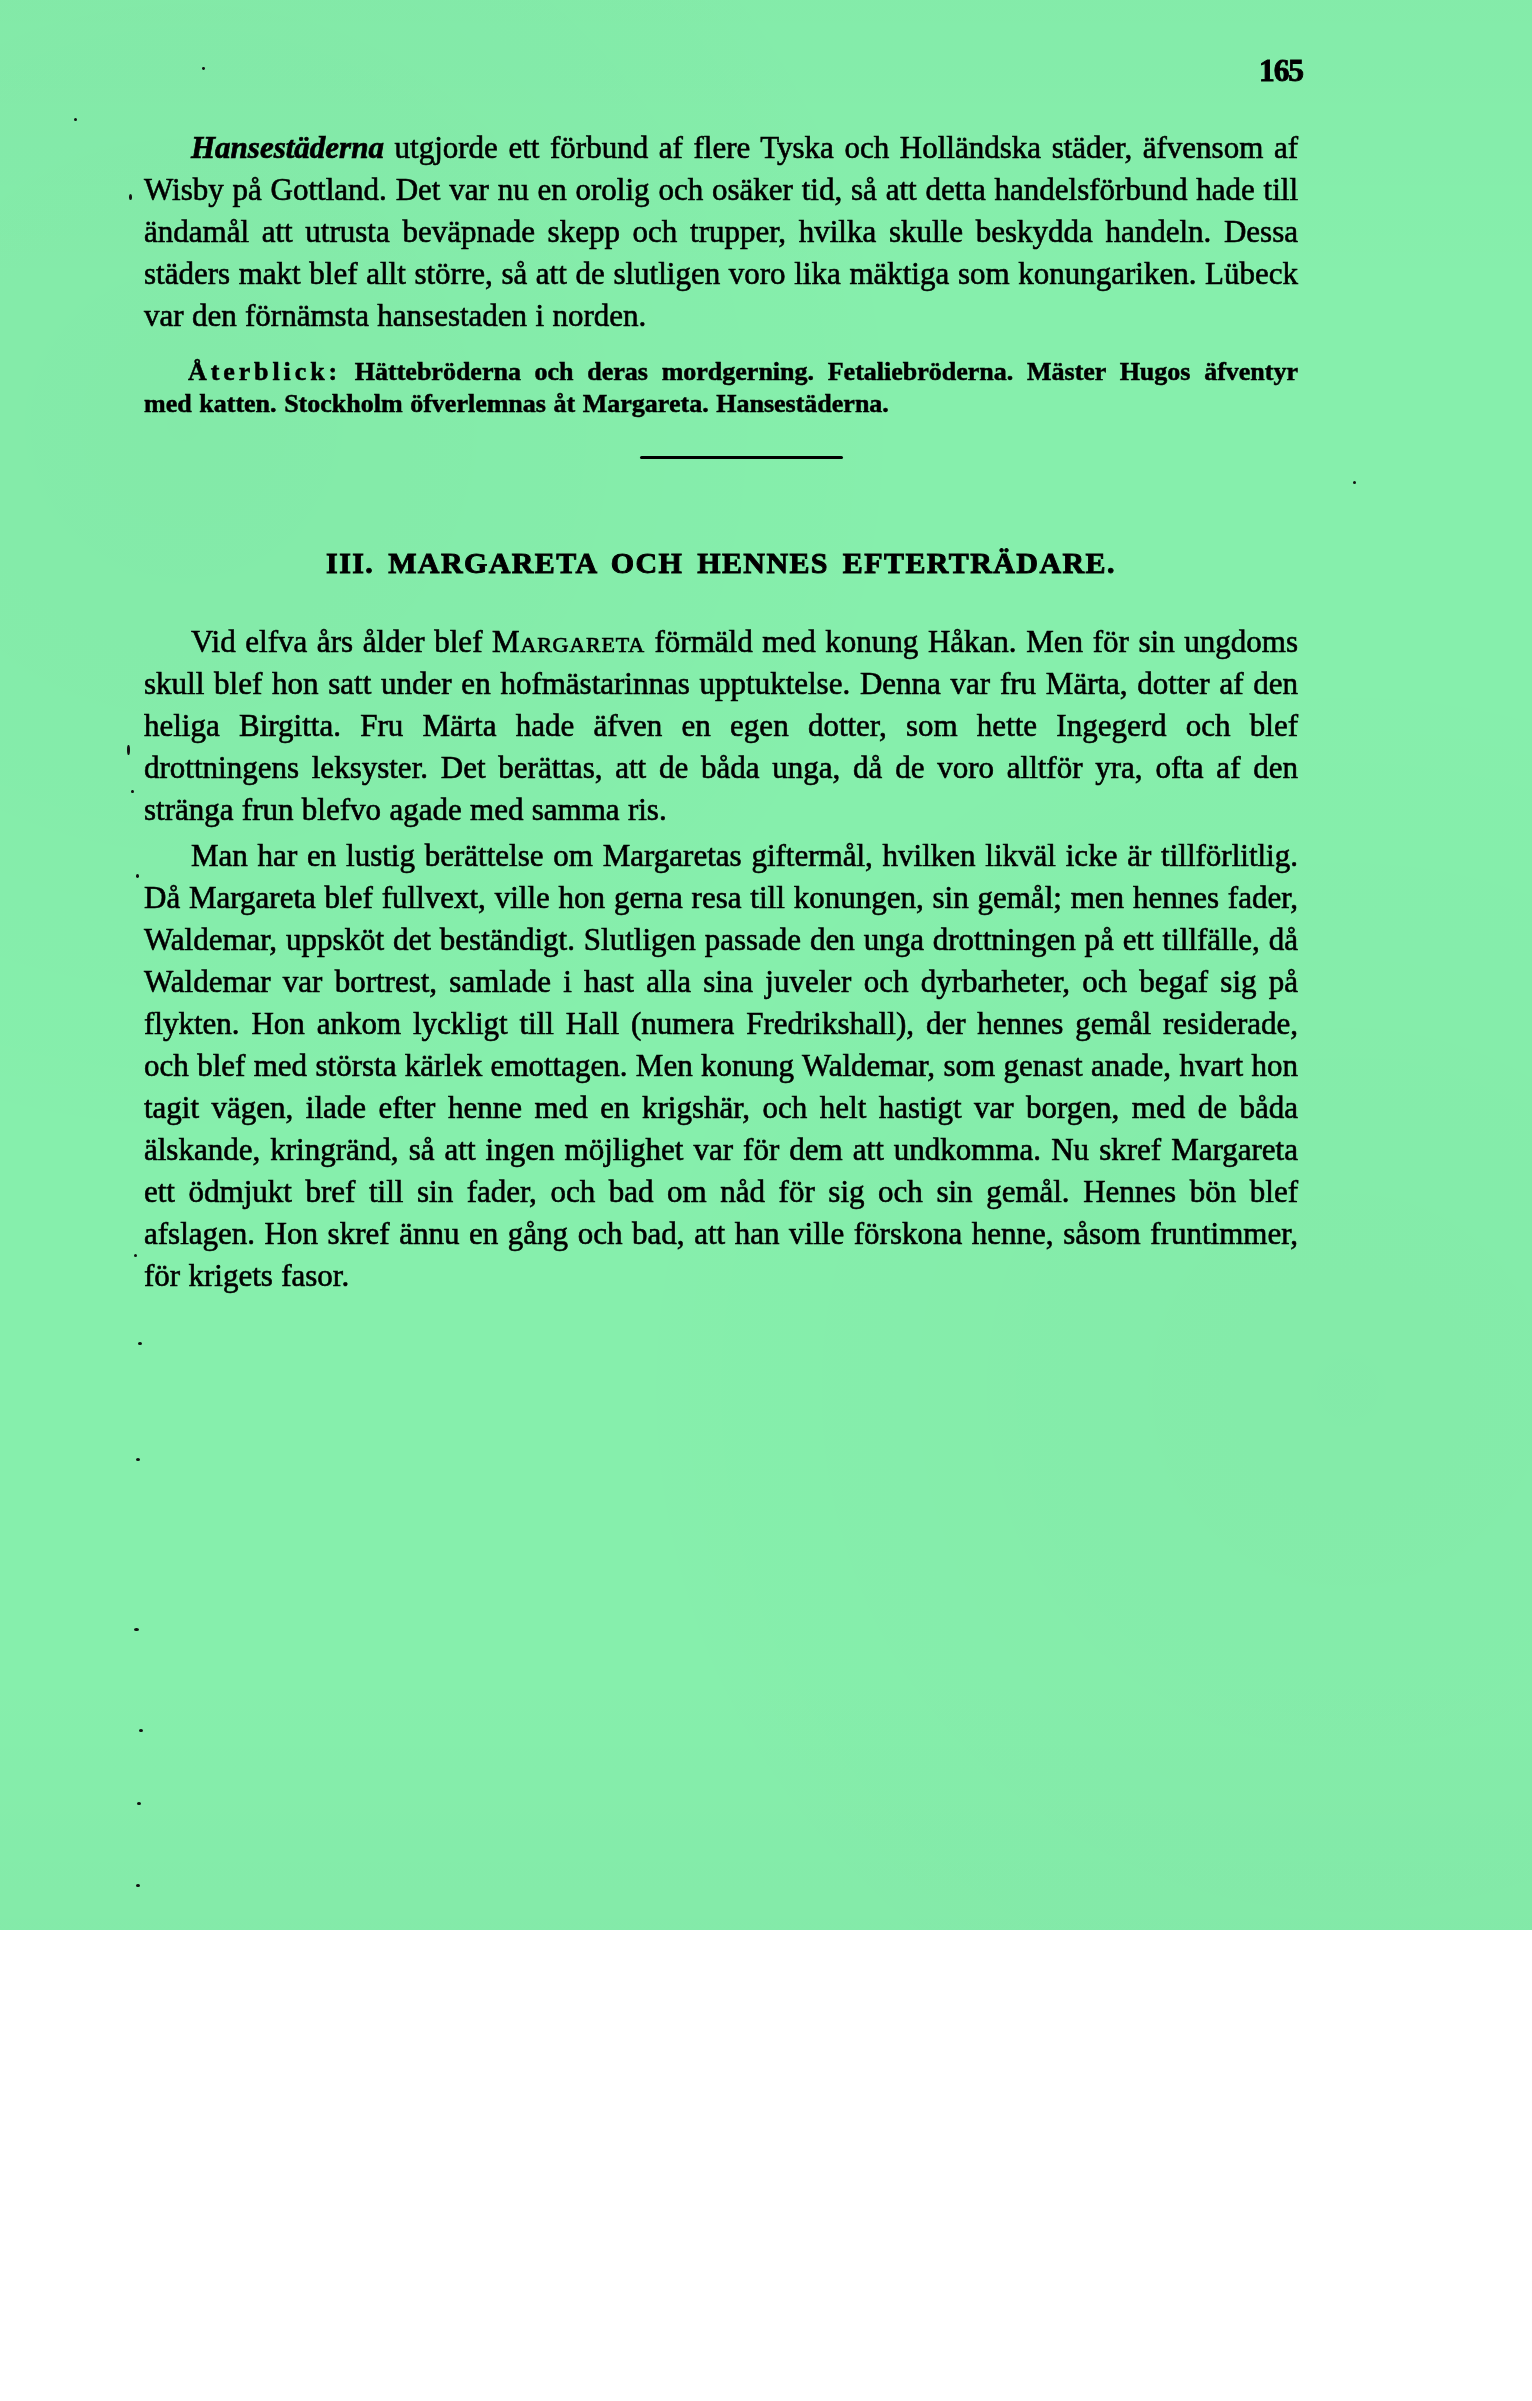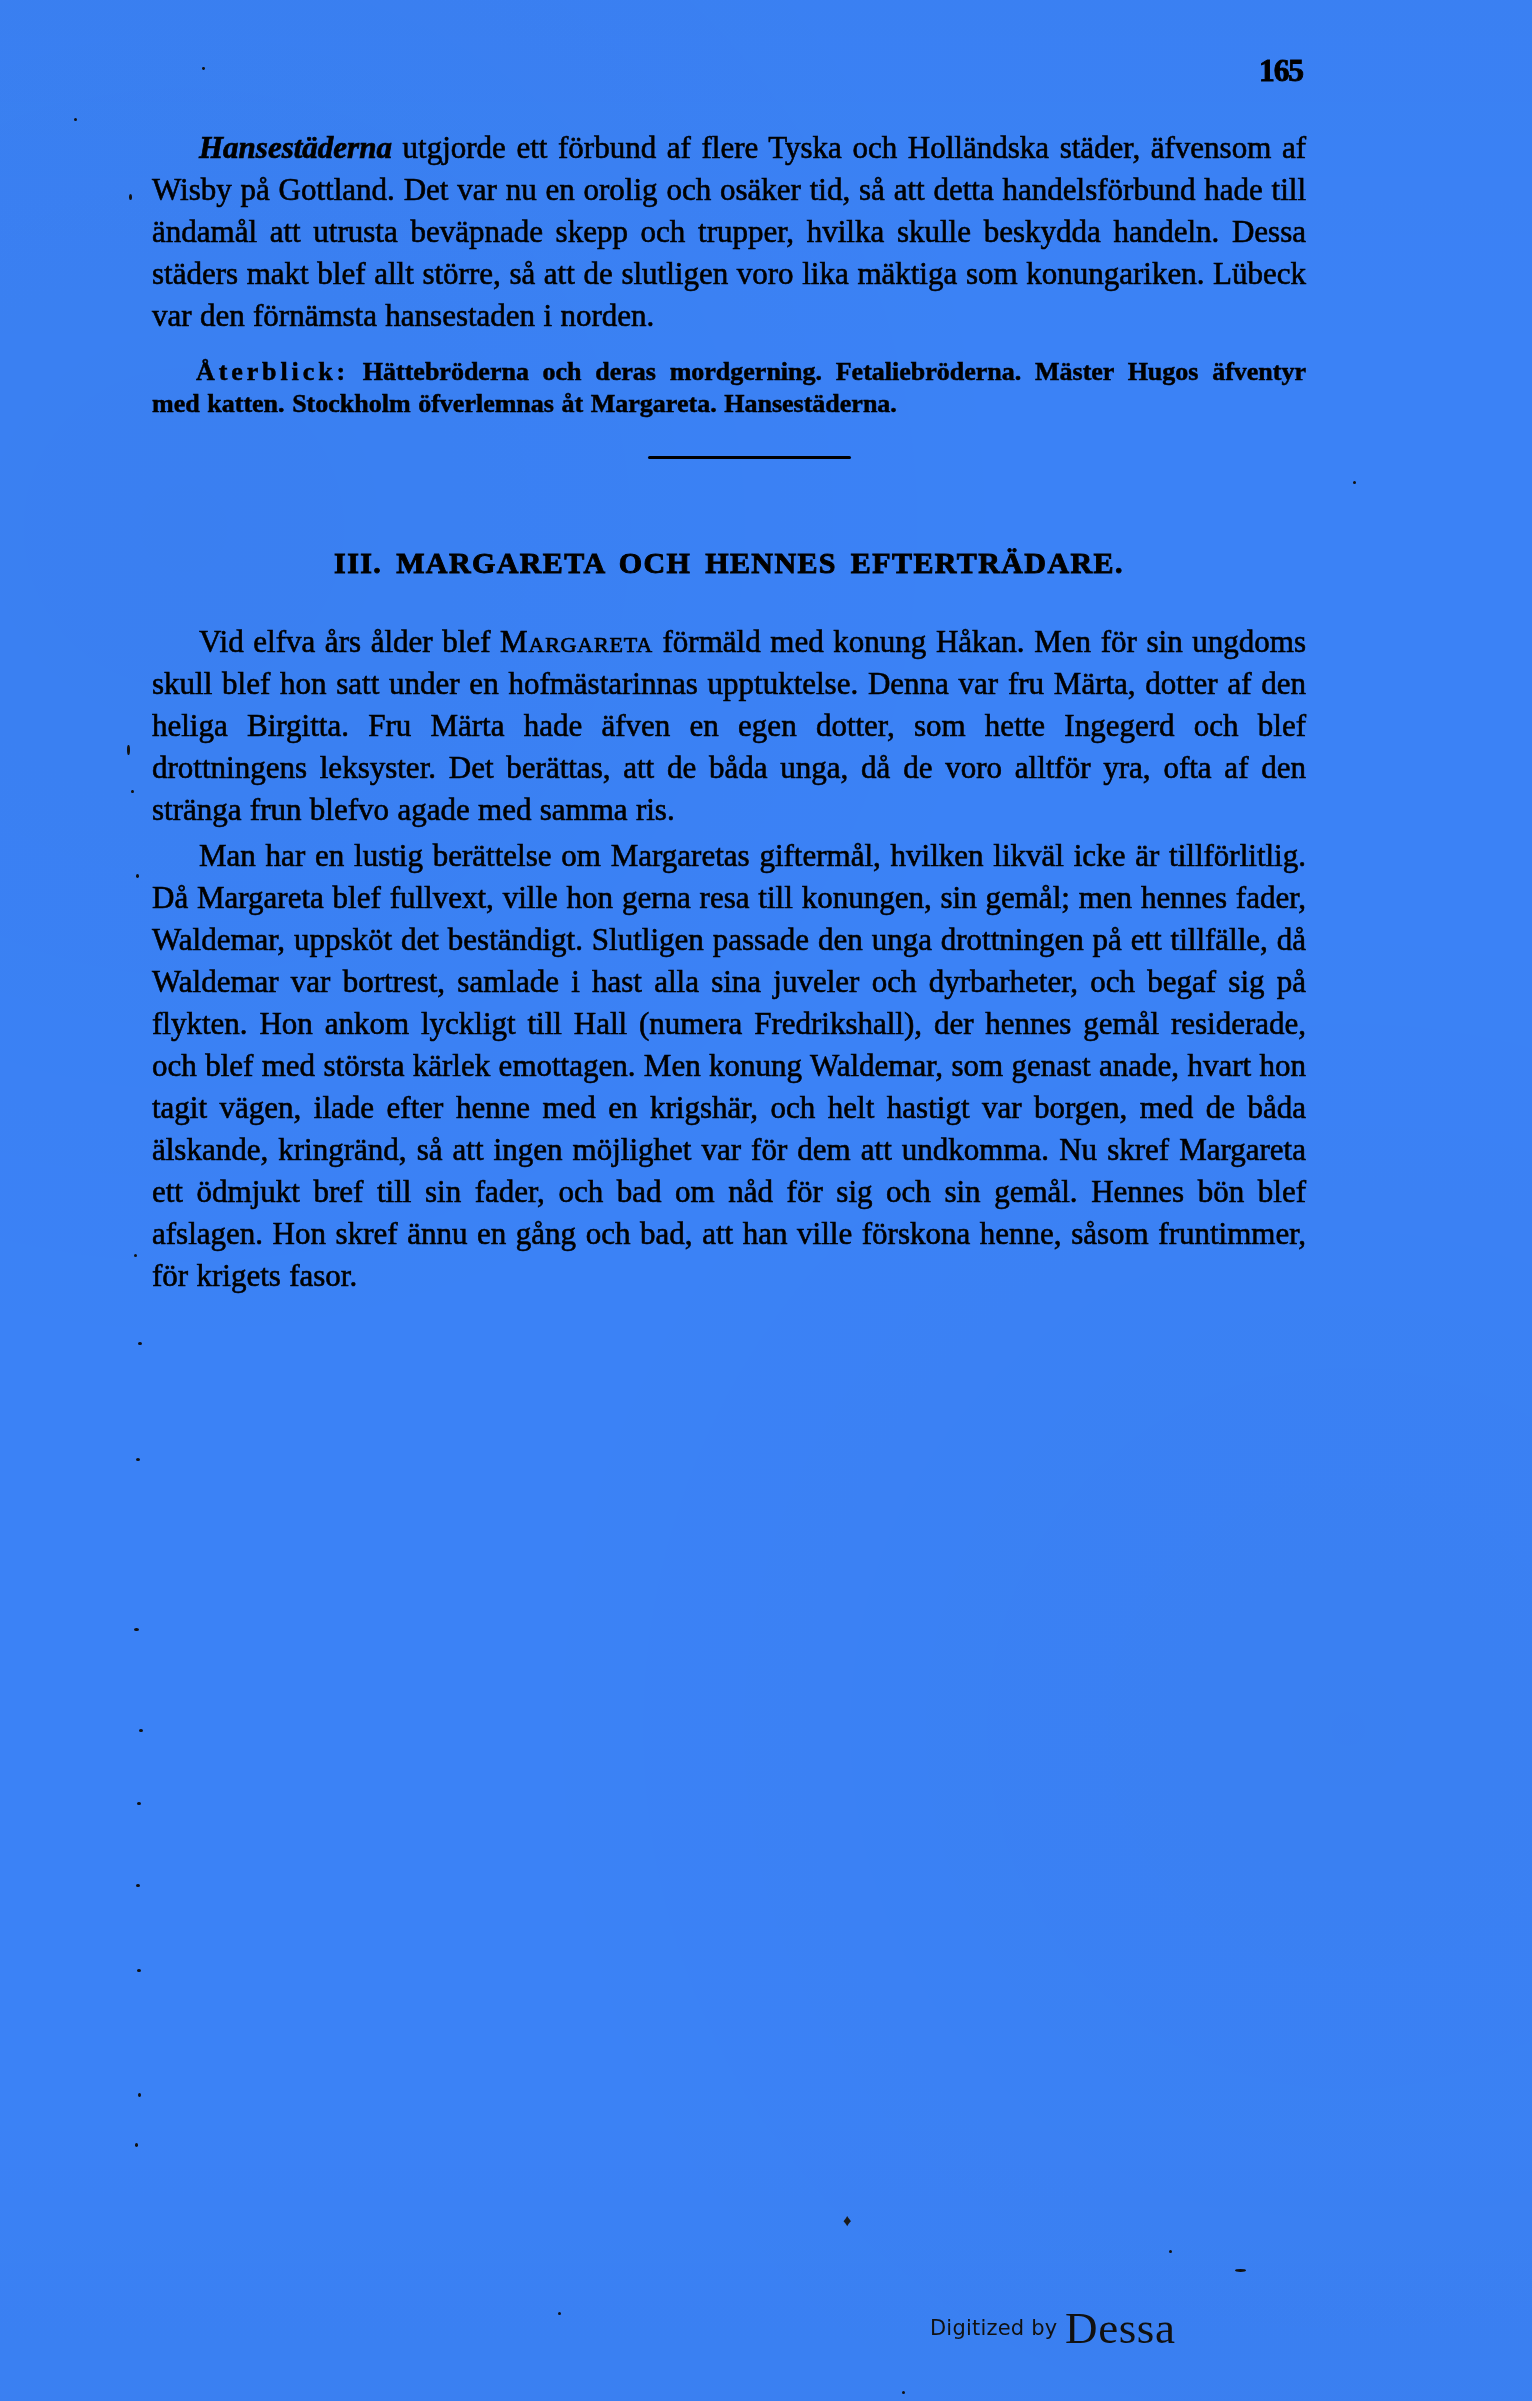--- a/index.html
+++ b/index.html
@@ -10,22 +10,22 @@
 
   body {
     font-family: "Liberation Serif", "DejaVu Serif", serif;
     color: #000000;
   }
 
   
   .page {
     position: relative;
     width: 1532px;
-    height: 2401px;
-    background: #3b82f6;
+    height: 1930px;
+    background: #86efac;
     overflow: hidden;
   }
 
   
   .page::before {
     content: "";
     position: absolute;
     inset: 0;
     pointer-events: none;
     background:
@@ -43,21 +43,21 @@
     font-weight: 700;
     font-size: 31.5px;
     letter-spacing: -1.1px;
     line-height: 1;
     -webkit-text-stroke: 0.9px #000;
   }
 
   
   .textblock {
     position: absolute;
-    left: 152px;
+    left: 144px;
     top: 0;
     width: 1154px;
   }
 
   p.body {
     margin: 0;
     font-size: 31px;
     line-height: 42px;
     text-align: justify;
     text-align-last: left;

